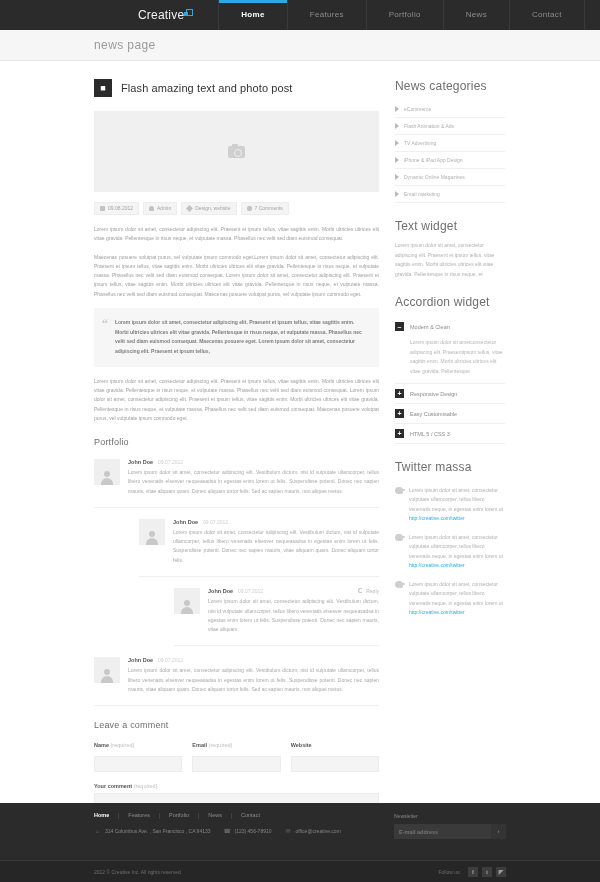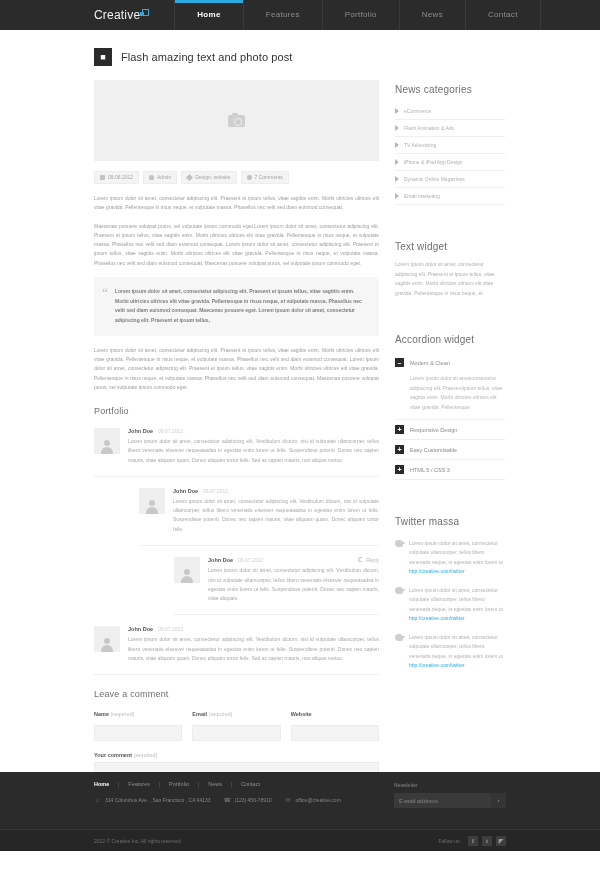--- a/index.html
+++ b/index.html
@@ -9,20 +9,21 @@
     background: #ffffff;
     overflow: hidden;
   }
   .page { width: 600px; height: 882px; position: relative; background: #fff; }
 
   
   .topbar {
     height: 30px; background: #2b2b2b;
     display: flex; align-items: center;
     position: relative;
+    padding-left: 44px;
   }
   .logo {
     color: #f2f2f2; font-size: 12px; letter-spacing: .2px;
     margin-left: 94px; display: flex; align-items: flex-start;
   }
   .logo-mark {
     display: inline-block; width: 7px; height: 7px;
     border: 1px solid #2aaae1; margin-left: 2px; margin-top: 1px;
     position: relative;
   }
@@ -176,21 +177,21 @@
     font-family: "Liberation Sans", sans-serif;
   }
   .submit-ico {
     width: 8px; height: 8px; border: 1px solid #bfe6f7; border-radius: 50%;
     display: inline-flex; align-items: center; justify-content: center;
   }
   .submit-ico:after { content: ""; width: 3px; height: 3px; background: #d8f0fb; border-radius: 50%; }
 
   
   .widget { margin-bottom: 16px; }
-  .wtitle { font-size: 10px; color: #6f6f6f; margin-bottom: 8px; letter-spacing: .2px; margin-top: 36px; }
+  .wtitle { font-size: 12px; color: #6f6f6f; margin-bottom: 8px; letter-spacing: .2px; }
   .cat-item {
     display: flex; align-items: center; gap: 5px;
     font-size: 5px; color: #b0b0b0; padding: 5px 0;
     border-bottom: 1px solid #efefef; cursor: pointer;
   }
   .arrow {
     width: 0; height: 0; flex: none;
     border-left: 4px solid #b8b8b8;
     border-top: 3px solid transparent; border-bottom: 3px solid transparent;
   }
@@ -275,20 +276,23 @@
     </div>
     <div class="mainnav">
       <div class="navitem active">Home</div>
       <div class="navitem">Features</div>
       <div class="navitem">Portfolio</div>
       <div class="navitem">News</div>
       <div class="navitem">Contact</div>
     </div>
   </div>
 
+  <div class="titlebar">
+    <div class="pagetitle">news page</div>
+  </div>
 
   <div class="content">
 
     <div class="mainCol">
 
       <div class="post-head">
         <div class="post-icon">■</div>
         <div class="post-title">Flash amazing text and photo post</div>
       </div>
 

